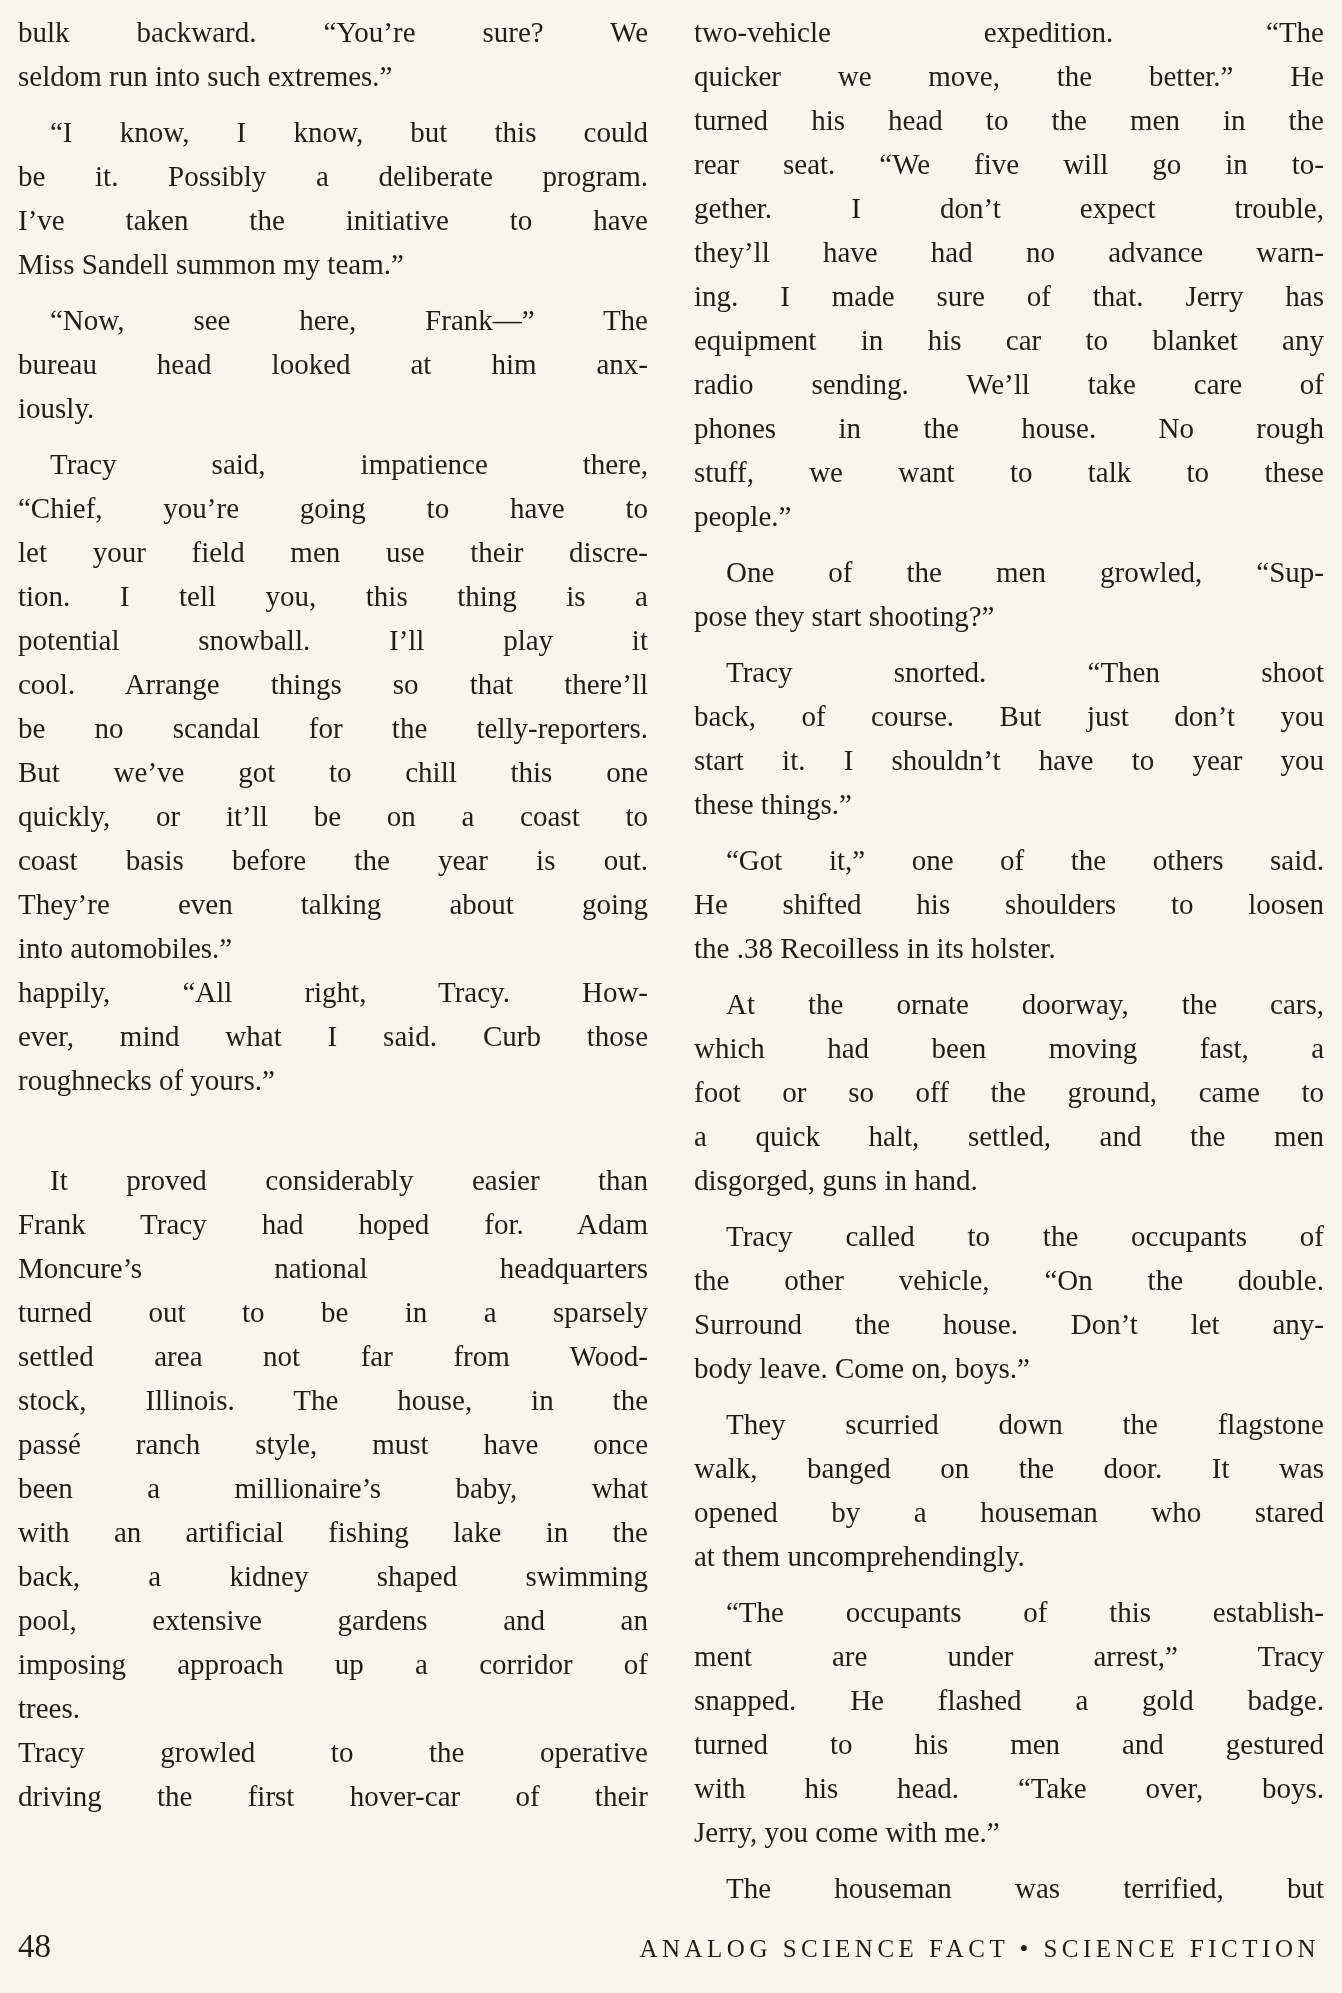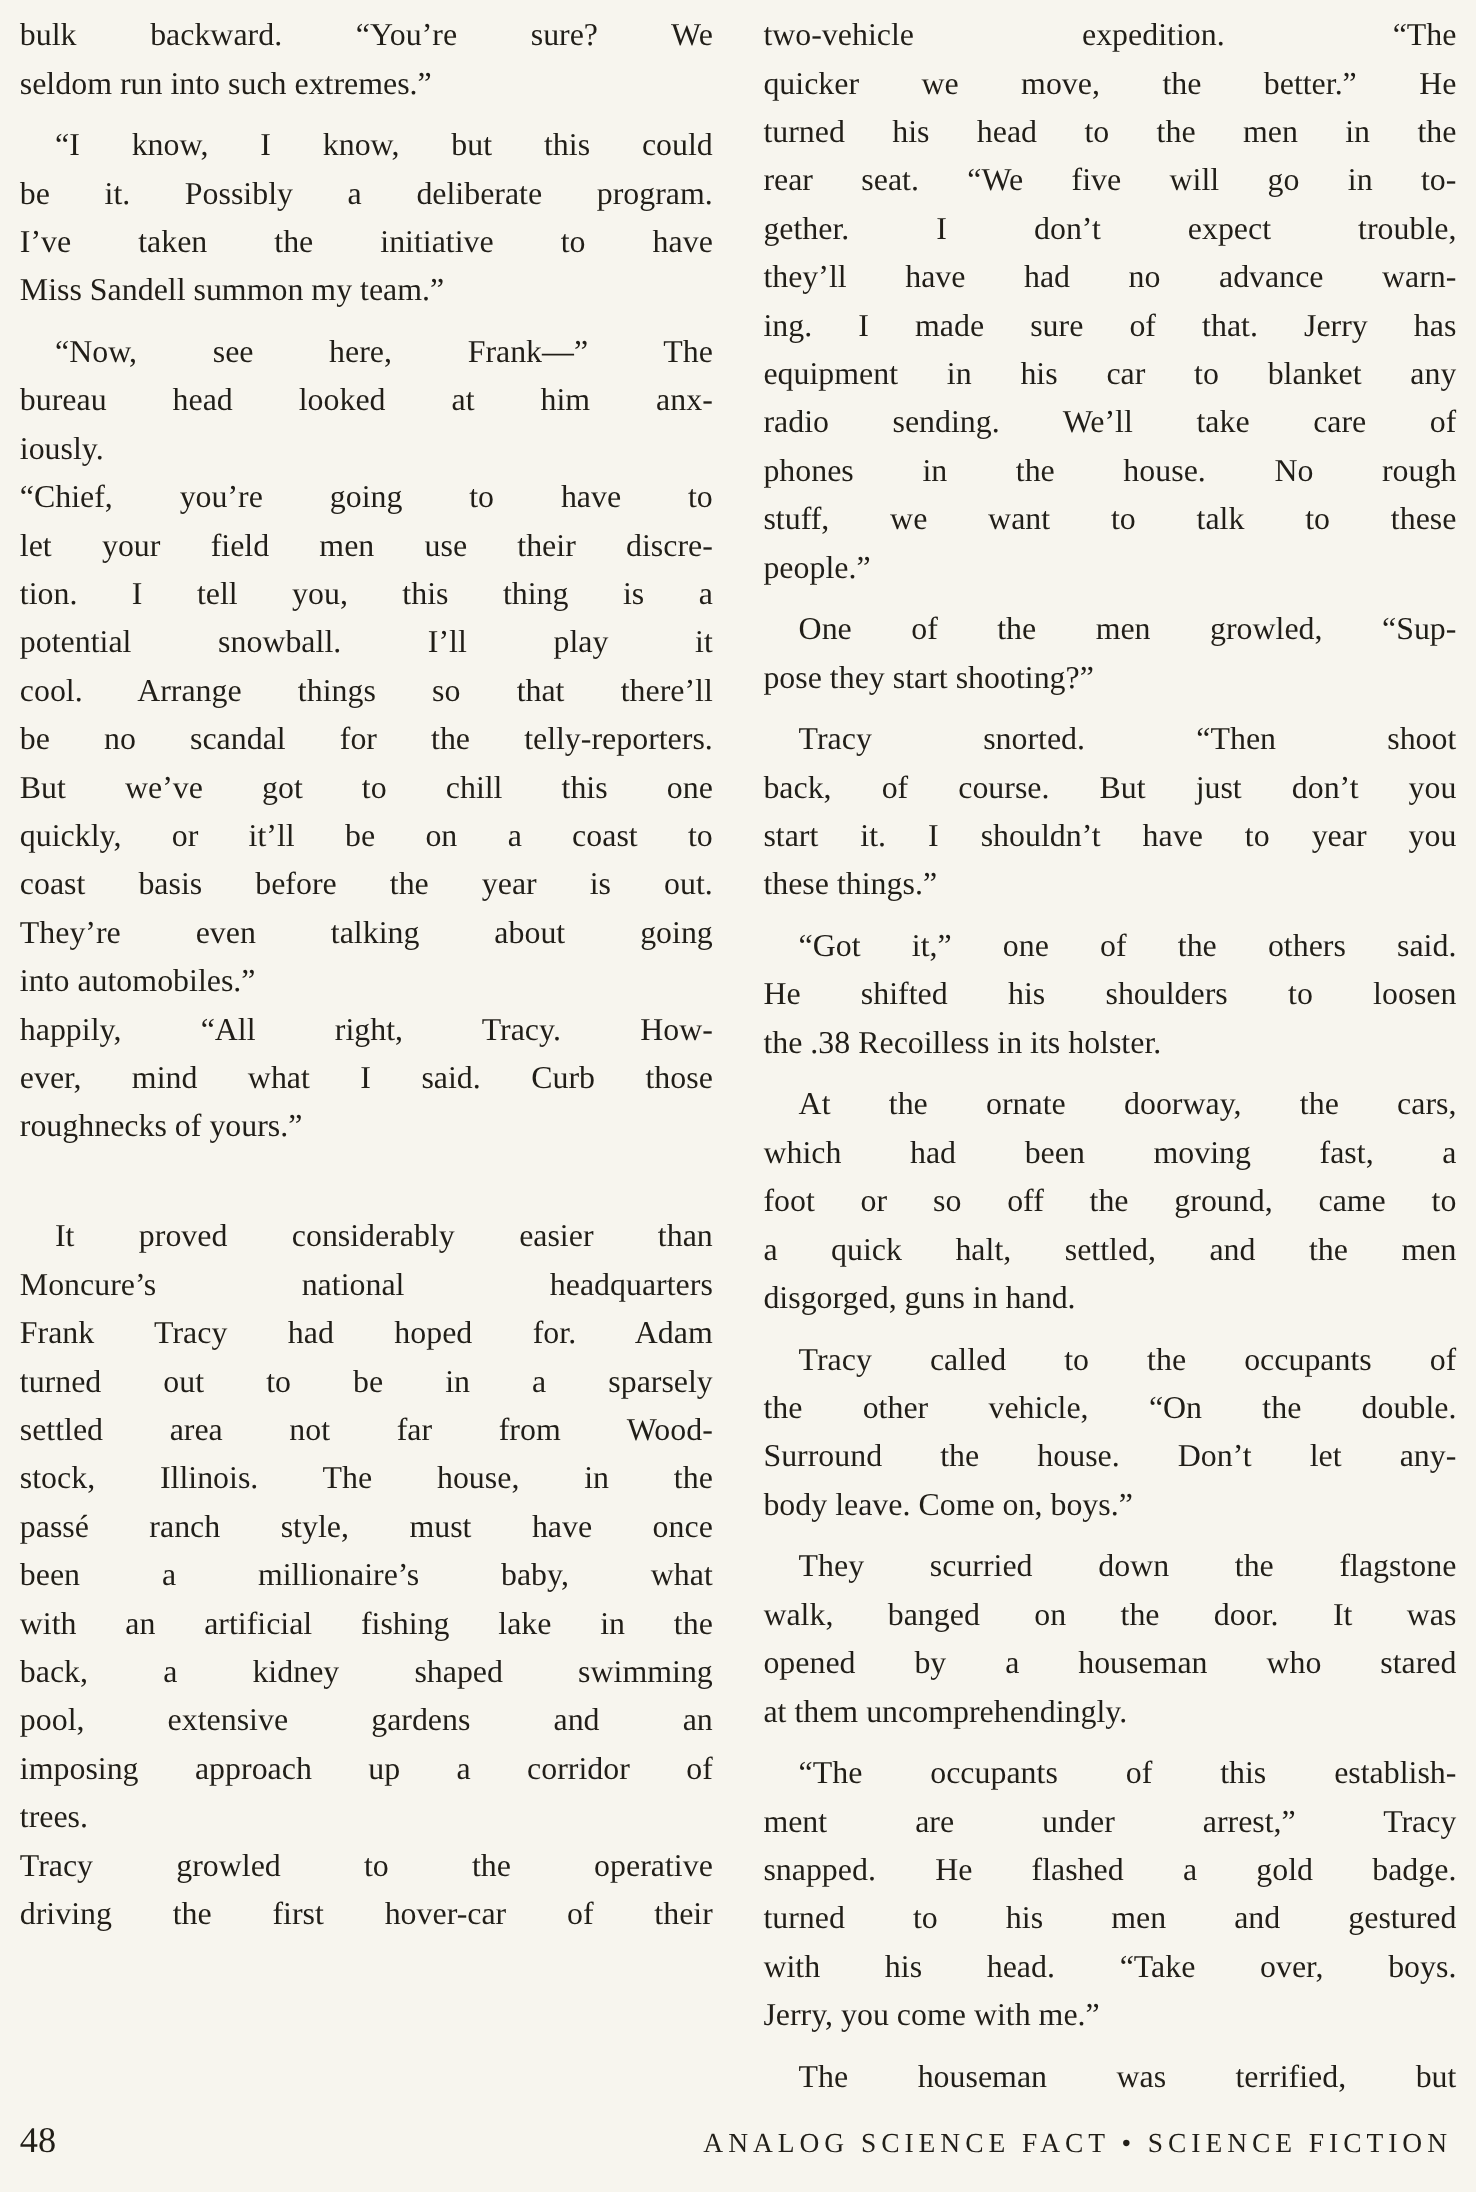--- a/index.html
+++ b/index.html
@@ -76,38 +76,39 @@
     <div class="col">
         <div class="line">bulk backward. “You’re sure? We</div>
         <div class="line end">seldom run into such extremes.”</div>
         <div class="line indent">“I know, I know, but this could</div>
         <div class="line">be it. Possibly a deliberate program.</div>
         <div class="line">I’ve taken the initiative to have</div>
         <div class="line end">Miss Sandell summon my team.”</div>
         <div class="line indent">“Now, see here, Frank—” The</div>
         <div class="line">bureau head looked at him anx-</div>
         <div class="line end">iously.</div>
+        <div class="line indent">Tracy said, impatience there,</div>
         <div class="line">“Chief, you’re going to have to</div>
         <div class="line">let your field men use their discre-</div>
         <div class="line">tion. I tell you, this thing is a</div>
         <div class="line">potential snowball. I’ll play it</div>
         <div class="line">cool. Arrange things so that there’ll</div>
         <div class="line">be no scandal for the telly-reporters.</div>
         <div class="line">But we’ve got to chill this one</div>
         <div class="line">quickly, or it’ll be on a coast to</div>
         <div class="line">coast basis before the year is out.</div>
         <div class="line">They’re even talking about going</div>
         <div class="line end">into automobiles.”</div>
         <div class="line">happily, “All right, Tracy. How-</div>
         <div class="line">ever, mind what I said. Curb those</div>
         <div class="line end">roughnecks of yours.”</div>
         <div class="line blank"></div>
         <div class="line indent">It proved considerably easier than</div>
+        <div class="line">Frank Tracy had hoped for. Adam</div>
         <div class="line">Moncure’s national headquarters</div>
-        <div class="line">Frank Tracy had hoped for. Adam</div>
         <div class="line">turned out to be in a sparsely</div>
         <div class="line">settled area not far from Wood-</div>
         <div class="line">stock, Illinois. The house, in the</div>
         <div class="line">passé ranch style, must have once</div>
         <div class="line">been a millionaire’s baby, what</div>
         <div class="line">with an artificial fishing lake in the</div>
         <div class="line">back, a kidney shaped swimming</div>
         <div class="line">pool, extensive gardens and an</div>
         <div class="line">imposing approach up a corridor of</div>
         <div class="line end">trees.</div>

